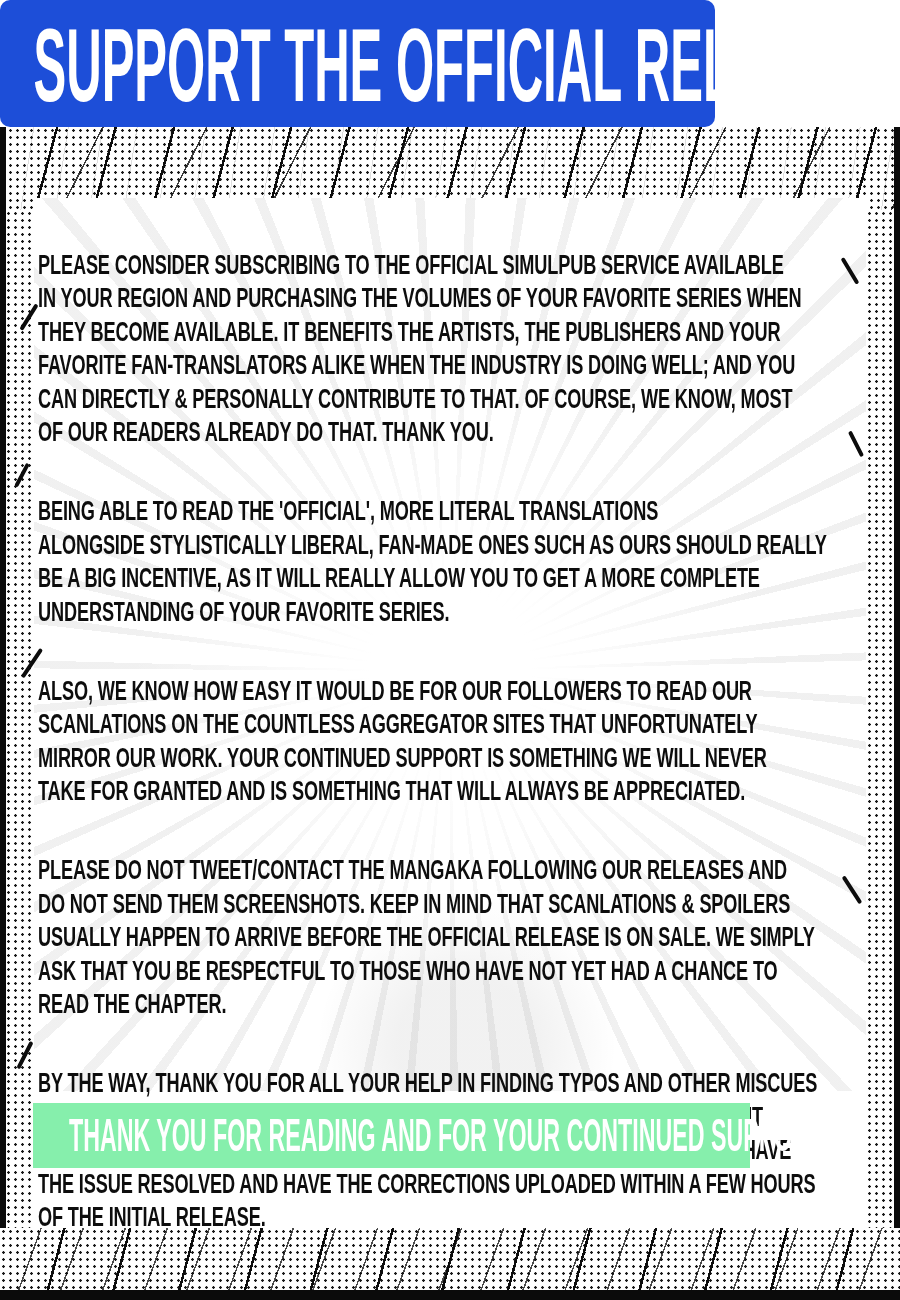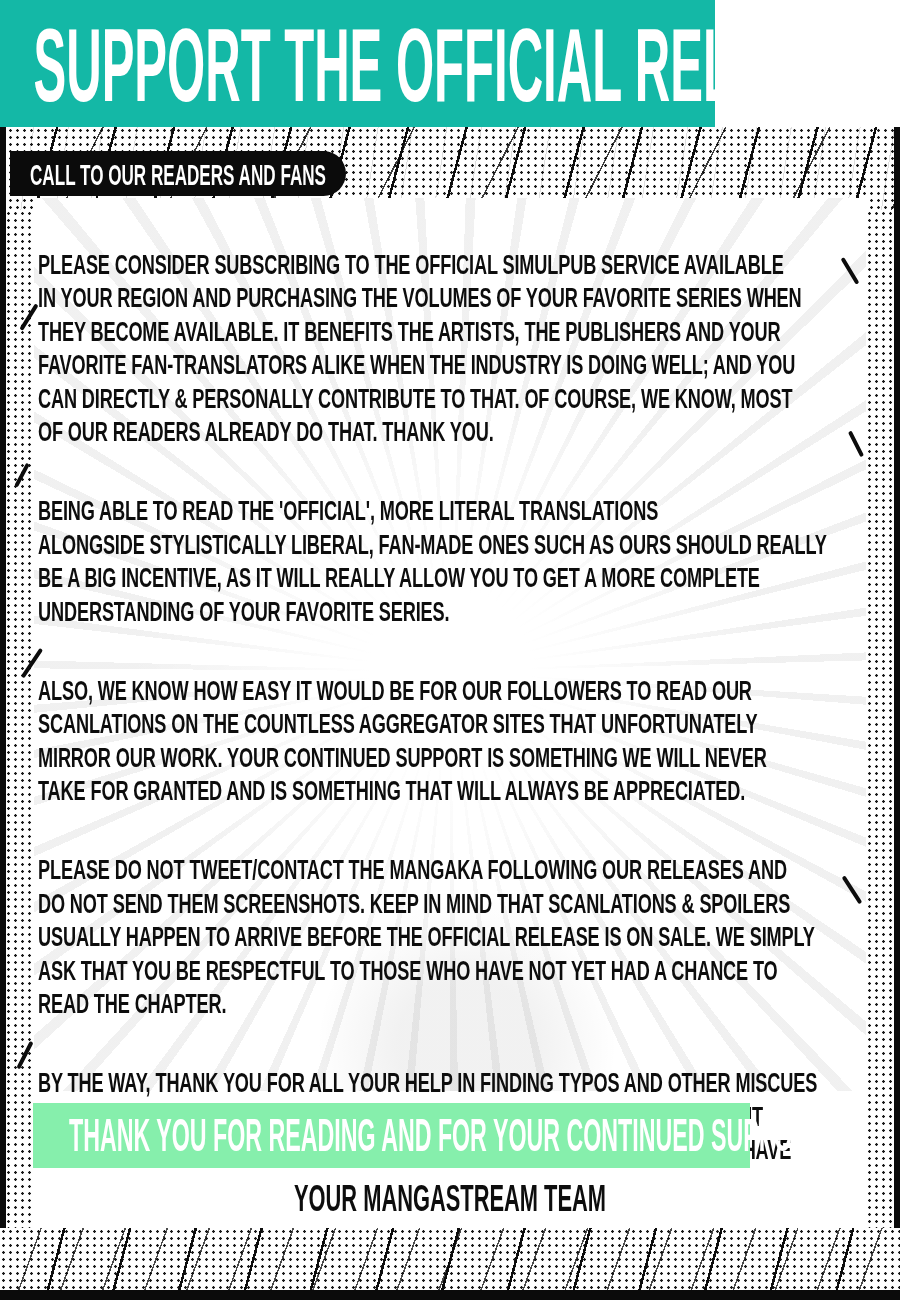--- a/index.html
+++ b/index.html
@@ -4,21 +4,22 @@
 <style>
   html,body { margin:0; padding:0; background:#ffffff; }
   .page {
     position:relative; width:900px; height:1300px; overflow:hidden;
     background:#ffffff; font-family:"Liberation Sans", sans-serif;
   }
 
   
   .header {
     position:absolute; left:0; top:0; width:715px; height:127px;
-    background:#14b8a6;
+    background:#1d4ed8;
+    border-radius:10px;
   }
   .display-text {
     font-family:"Liberation Sans", sans-serif;
     font-weight:700;
   }
 
   
   .halftone {
     background-color:#ffffff;
     background-image: radial-gradient(circle, #181818 1.05px, rgba(0,0,0,0) 1.5px);
@@ -106,25 +107,20 @@
 
 <div class="page">
 
   <header class="header">
     <svg width="900" height="127" viewBox="0 0 900 127">
       <text class="display-text" x="450" y="101" font-size="103" fill="#ffffff" text-anchor="middle" textLength="833" lengthAdjust="spacingAndGlyphs">SUPPORT THE OFFICIAL RELEASE</text>
     </svg>
   </header>
 
   <div class="band-top"></div>
-  <div class="badge">
-    <svg width="336" height="45" viewBox="0 0 336 45">
-      <text class="display-text" x="168" y="34" font-size="30" fill="#ffffff" text-anchor="middle" textLength="296" lengthAdjust="spacingAndGlyphs">CALL TO OUR READERS AND FANS</text>
-    </svg>
-  </div>
 
   <div class="side-strip left halftone"></div>
   <div class="side-strip right halftone"></div>
   <div class="edge-black left"></div>
   <div class="edge-black right"></div>
 
   <main class="main-panel">
     <div class="paragraphs">
       <p>PLEASE CONSIDER SUBSCRIBING TO THE OFFICIAL SIMULPUB SERVICE AVAILABLE
 IN YOUR REGION AND PURCHASING THE VOLUMES OF YOUR FAVORITE SERIES WHEN
@@ -162,22 +158,17 @@
     <span></span>
     <span></span>
   </div>
 
   <div class="thanks-bar">
     <svg width="825" height="65" viewBox="0 0 825 65">
       <text class="display-text" x="415" y="48" font-size="46" fill="#ffffff" text-anchor="middle" textLength="758" lengthAdjust="spacingAndGlyphs">THANK YOU FOR READING AND FOR YOUR CONTINUED SUPPORT.</text>
     </svg>
   </div>
 
-  <div class="team-band">
-    <svg width="832" height="60" viewBox="0 0 832 60">
-      <text class="display-text" x="416" y="43" font-size="37" fill="#0d0d0d" text-anchor="middle" textLength="312" lengthAdjust="spacingAndGlyphs">YOUR MANGASTREAM TEAM</text>
-    </svg>
-  </div>
 
   <div class="band-bottom"></div>
   <div class="footer-strip"></div>
 
 </div>
 
 </body></html>

